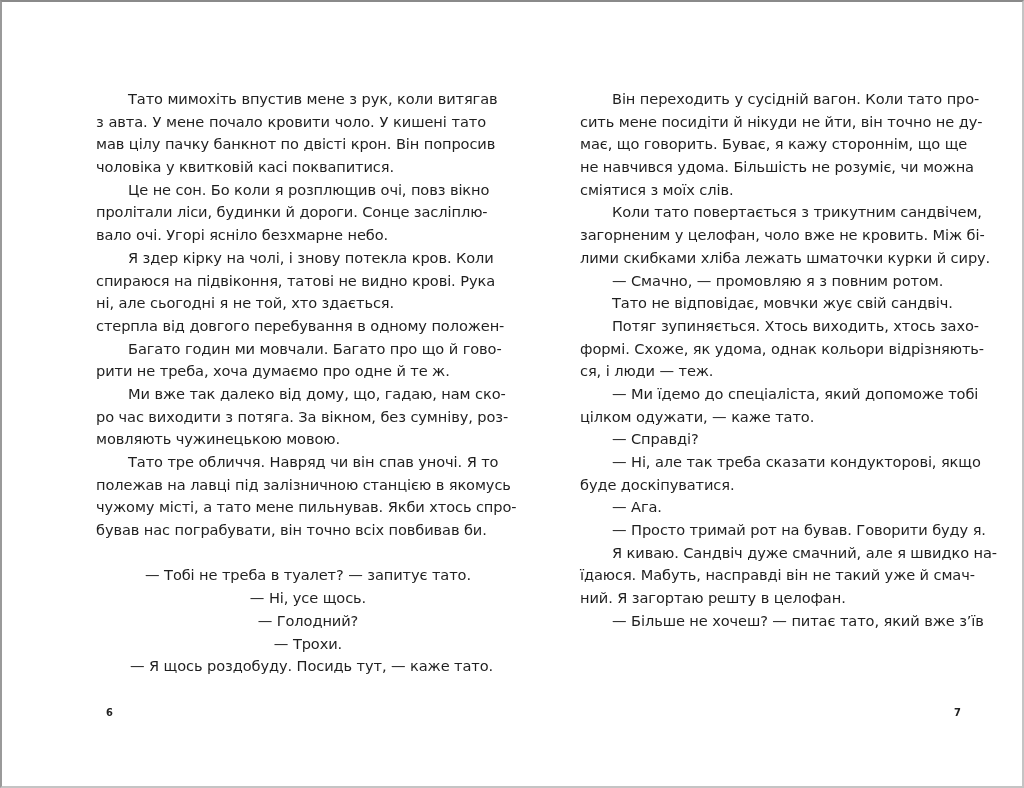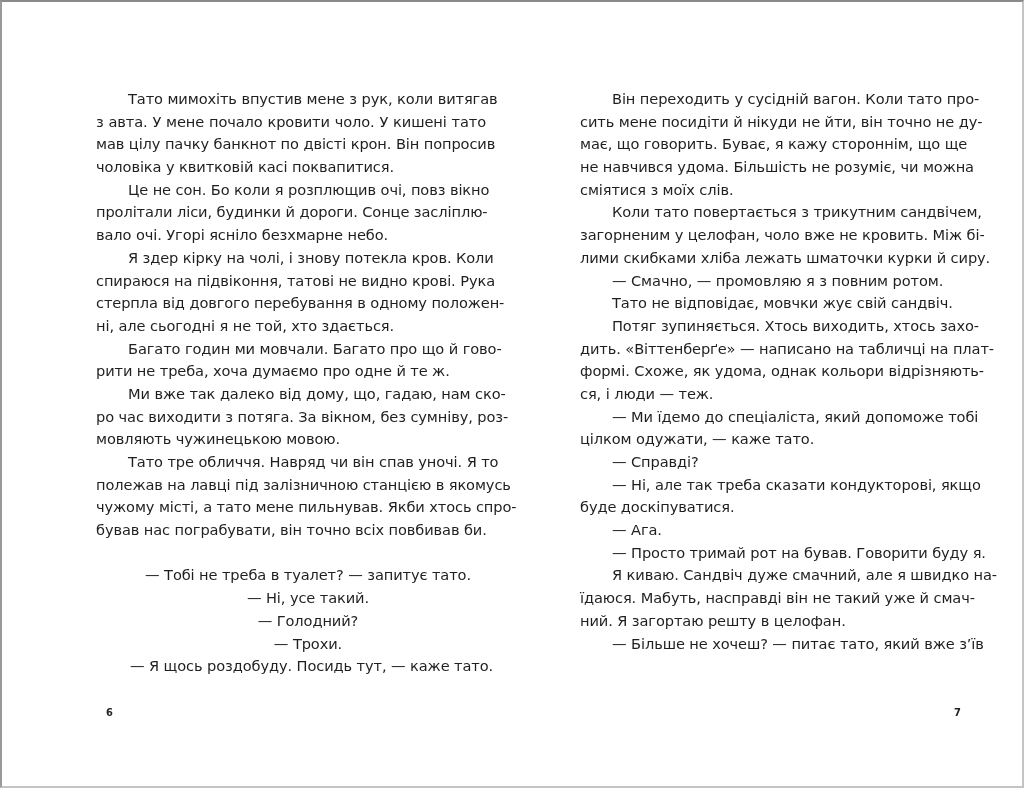--- a/index.html
+++ b/index.html
@@ -44,54 +44,53 @@
     <div class="text" id="left-text">
         <span class="line ind just">Тато мимохіть впустив мене з рук, коли витягав</span>
         <span class="line just">з авта. У мене почало кровити чоло. У кишені тато</span>
         <span class="line just">мав цілу пачку банкнот по двісті крон. Він попросив</span>
         <span class="line ">чоловіка у квитковій касі поквапитися.</span>
         <span class="line ind just">Це не сон. Бо коли я розплющив очі, повз вікно</span>
         <span class="line just">пролітали ліси, будинки й дороги. Сонце засліплю-</span>
         <span class="line ">вало очі. Угорі ясніло безхмарне небо.</span>
         <span class="line ind just">Я здер кірку на чолі, і знову потекла кров. Коли</span>
         <span class="line just">спираюся на підвіконня, татові не видно крові. Рука</span>
+        <span class="line ">ні, але сьогодні я не той, хто здається.</span>
         <span class="line just">стерпла від довгого перебування в одному положен-</span>
-        <span class="line ">ні, але сьогодні я не той, хто здається.</span>
         <span class="line ind just">Багато годин ми мовчали. Багато про що й гово-</span>
         <span class="line ">рити не треба, хоча думаємо про одне й те ж.</span>
         <span class="line ind just">Ми вже так далеко від дому, що, гадаю, нам ско-</span>
         <span class="line just">ро час виходити з потяга. За вікном, без сумніву, роз-</span>
         <span class="line ">мовляють чужинецькою мовою.</span>
         <span class="line ind just">Тато тре обличчя. Навряд чи він спав уночі. Я то</span>
         <span class="line just">полежав на лавці під залізничною станцією в якомусь</span>
         <span class="line just">чужому місті, а тато мене пильнував. Якби хтось спро-</span>
         <span class="line ">бував нас пограбувати, він точно всіх повбивав би.</span>
         <span class="gap"></span>
         <span class="line dind">— Тобі не треба в туалет? — запитує тато.</span>
-        <span class="line dind">— Ні, усе такий.</span>
+        <span class="line dind">— Ні, усе щось.</span>
         <span class="line dind">— Голодний?</span>
         <span class="line dind">— Трохи.</span>
         <span class="line dind">— Я щось роздобуду. Посидь тут, — каже тато.</span>
       </div>
     <div class="page-num">6</div>
   </div>
   <div class="page page-right">
     <div class="text" id="right-text">
         <span class="line ind just">Він переходить у сусідній вагон. Коли тато про-</span>
         <span class="line just">сить мене посидіти й нікуди не йти, він точно не ду-</span>
         <span class="line just">має, що говорить. Буває, я кажу стороннім, що ще</span>
         <span class="line just">не навчився удома. Більшість не розуміє, чи можна</span>
         <span class="line ">сміятися з моїх слів.</span>
         <span class="line ind just">Коли тато повертається з трикутним сандвічем,</span>
         <span class="line just">загорненим у целофан, чоло вже не кровить. Між бі-</span>
         <span class="line just">лими скибками хліба лежать шматочки курки й сиру.</span>
         <span class="line ind">— Смачно, — промовляю я з повним ротом.</span>
         <span class="line ind">Тато не відповідає, мовчки жує свій сандвіч.</span>
         <span class="line ind just">Потяг зупиняється. Хтось виходить, хтось захо-</span>
-        <span class="line just">дить. «Віттенберґе» — написано на табличці на плат-</span>
         <span class="line just">формі. Схоже, як удома, однак кольори відрізняють-</span>
         <span class="line ">ся, і люди — теж.</span>
         <span class="line ind just">— Ми їдемо до спеціаліста, який допоможе тобі</span>
         <span class="line ">цілком одужати, — каже тато.</span>
         <span class="line ind">— Справді?</span>
         <span class="line ind just">— Ні, але так треба сказати кондукторові, якщо</span>
         <span class="line ">буде доскіпуватися.</span>
         <span class="line ind">— Ага.</span>
         <span class="line ind just">— Просто тримай рот на бував. Говорити буду я.</span>
         <span class="line ind just">Я киваю. Сандвіч дуже смачний, але я швидко на-</span>

